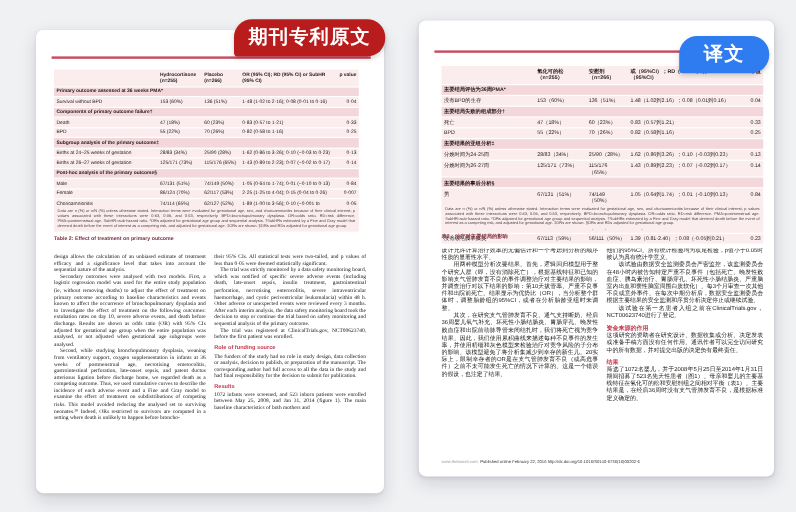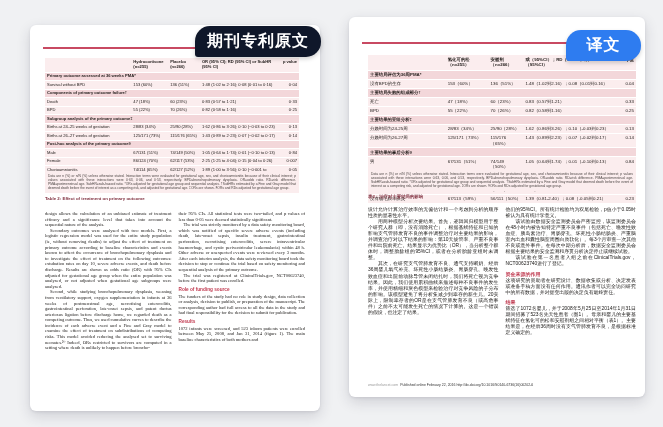--- a/index.html
+++ b/index.html
@@ -8,21 +8,21 @@
 
   .page{position:absolute;background:#ffffff;border-radius:6px;
         box-shadow:0 5px 14px rgba(40,40,60,.16), 0 1px 3px rgba(40,40,60,.10);}
   #page-original{left:30px;top:25px;width:290px;height:386px;}
   #page-translation{left:349px;top:17px;width:296px;height:380px;}
 
   .bubble{position:absolute;z-index:5;color:#fff;font-weight:bold;font-size:16px;
           display:flex;align-items:center;justify-content:center;
           border-radius:15px 15px 15px 3px;letter-spacing:1px;
           box-shadow:0 2px 4px rgba(0,0,0,.18);}
-  #tab-original{left:195px;top:26px;width:126px;height:31px;background:#0f172a;}
+  #tab-original{left:195px;top:16px;width:126px;height:31px;background:#b91c1c;}
   #tab-translation{left:566px;top:30px;width:75px;height:31px;background:#2e7cf0;}
 
   .rule{position:absolute;height:1.6px;background:#c84a62;}
 
   
   .ptable{position:absolute;color:#26211f;}
   .t-row{display:flex;background:#fbedee;margin-bottom:1px;align-items:flex-start;}
   .t-head .t-cell{font-weight:bold;padding-top:2px;padding-bottom:2px;}
   .t-section{background:#f3d7da;}
   .t-section .t-cell{font-weight:bold;}

